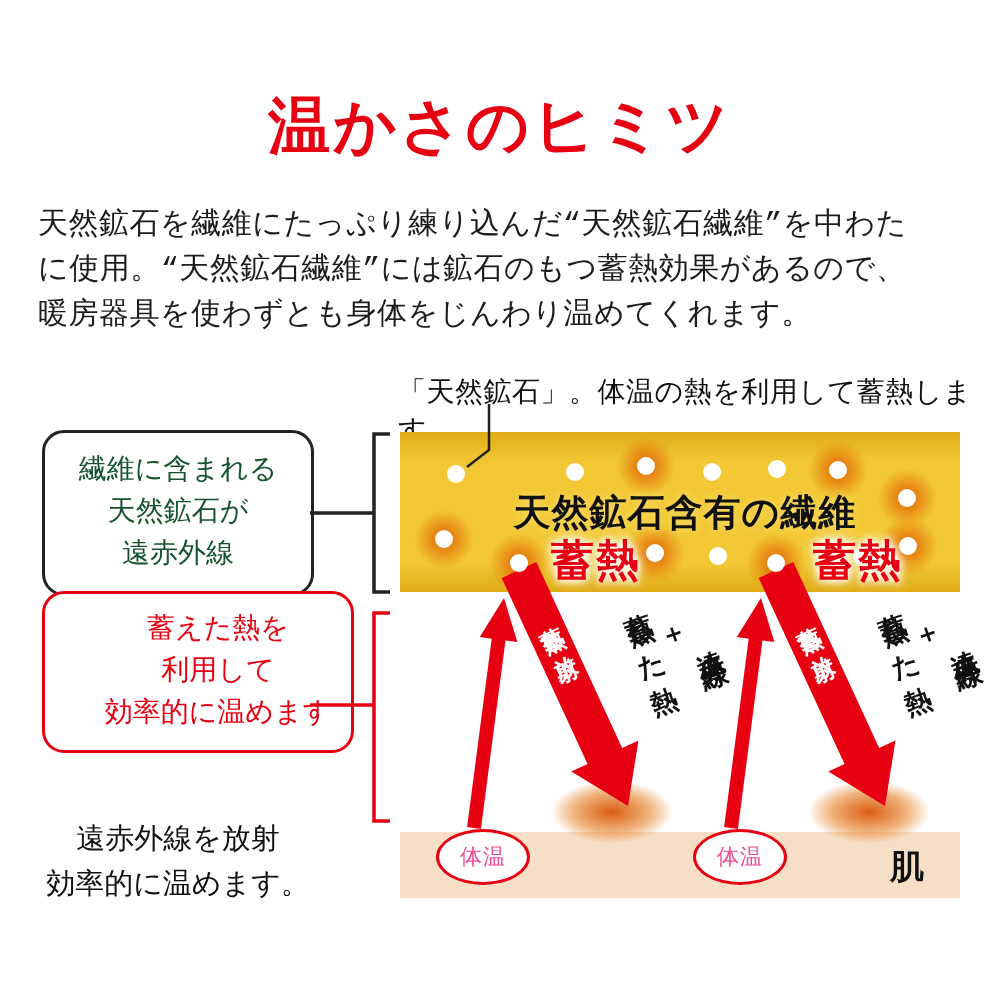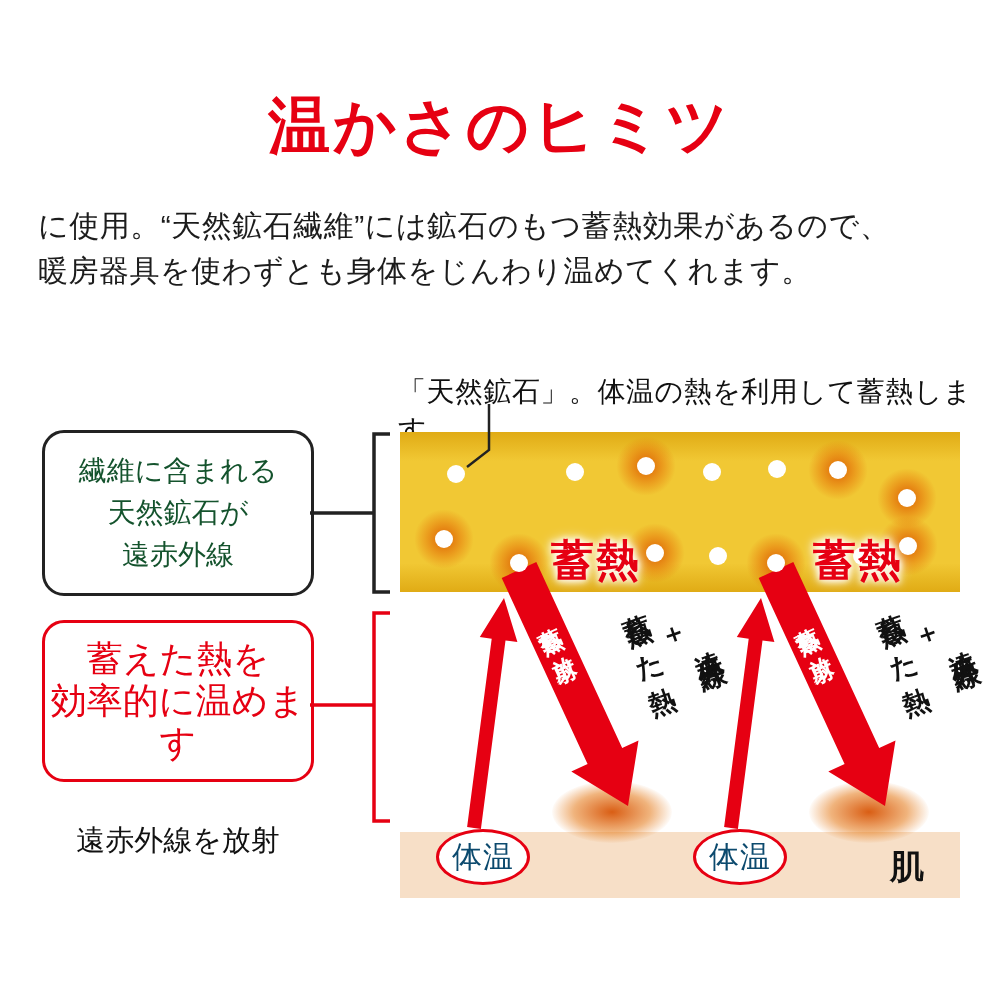--- a/index.html
+++ b/index.html
@@ -1,31 +1,31 @@
 <!DOCTYPE html>
 <html style="--accent-red: #e60012; --fiber-gold: #f1c834; --skin-beige: #f7dfc7; --glow-orange: #dd5a00;"><head>
 <meta charset="utf-8">
 <style>
   html,body{margin:0;padding:0;background:#fff;}
   .canvas{
     position:relative;width:1000px;height:1000px;background:#fff;overflow:hidden;
-    font-family:Liberation Sans, sans-serif;color:#1a1a1a;
+    font-family:Liberation Mono, monospace;color:#1a1a1a;
   }
   .title{
     position:absolute;top:84px;left:0;width:100%;text-align:center;
     font-size:62px;font-weight:bold;letter-spacing:3px;color:var(--accent-red,#e60012);
   }
   .intro{position:absolute;top:203px;left:38px;width:930px;font-size:30px;line-height:45px;letter-spacing:.5px;color:#1c1c1c;}
   .callout{position:absolute;top:373px;left:398px;font-size:28px;letter-spacing:.5px;color:#111;}
 
   
   .box{position:absolute;left:42px;width:266px;background:#fff;border-radius:22px;
        display:flex;flex-direction:column;justify-content:center;text-align:center;}
   .box-store{top:430px;height:160px;border:3.5px solid #222;font-size:28px;line-height:42px;color:#14532d;}
-  .box-radiate{top:620px;height:156px;border:3.5px solid var(--accent-red,#e60012);font-size:36px;line-height:42px;color:var(--accent-red,#e60012);}
+  .box-radiate{top:591px;height:156px;border:3.5px solid var(--accent-red,#e60012);font-size:28px;line-height:42px;color:var(--accent-red,#e60012);padding-left:40px;}
   .note{position:absolute;left:28px;top:818px;width:300px;text-align:center;font-size:29px;line-height:45px;color:#111;}
 
   
   .fiber-band{position:absolute;left:400px;top:432px;width:560px;height:160px;
     background:linear-gradient(180deg,#e0ab15 0%,#f1c834 18%,#f1c834 82%,#e0ab15 100%);}
   .dot{position:absolute;width:18px;height:18px;border-radius:50%;background:#fff;z-index:1;}
   .dot-glow{position:absolute;width:60px;height:60px;border-radius:50%;z-index:0;
     background:radial-gradient(circle,rgba(220,90,0,.92) 0%,rgba(230,120,10,.5) 42%,rgba(235,150,40,0) 70%);}
   .fiber-label{position:absolute;left:10px;right:0;top:56px;text-align:center;z-index:2;
     font-size:37px;font-weight:bold;color:#111;letter-spacing:1px;
@@ -50,52 +50,56 @@
   .tilt-group{position:absolute;width:130px;height:250px;transform:rotate(-19deg);transform-origin:0 0;}
   .tilt-group .col-a{position:absolute;left:0;top:0;font-size:27px;}
   .tilt-group .plus{position:absolute;left:34px;top:34px;font-size:26px;font-weight:bold;color:#111;}
   .tilt-group .col-b{position:absolute;left:56px;top:58px;font-size:27px;}
   .arrow-text{position:absolute;transform:rotate(-25deg);transform-origin:0 0;
     font-size:23px;color:#fff;letter-spacing:2px;}
 
   
   .oval{position:absolute;width:88px;height:50px;background:#fff;border:3.5px solid var(--accent-red,#e60012);
     border-radius:50%;display:flex;align-items:center;justify-content:center;
-    font-size:30px;color:#0c4a6e;letter-spacing:1px;}
+    font-size:22px;color:#ec4899;letter-spacing:1px;}
 </style>
 </head>
 <body>
 
 <div class="canvas">
 
   <div class="title">温かさのヒミツ</div>
 
   <div class="intro">
+    <div>天然鉱石を繊維にたっぷり練り込んだ“天然鉱石繊維”を中わた</div>
     <div>に使用。“天然鉱石繊維”には鉱石のもつ蓄熱効果があるので、</div>
     <div>暖房器具を使わずとも身体をじんわり温めてくれます。</div>
   </div>
 
   <div class="callout">「天然鉱石」。体温の熱を利用して蓄熱します。</div>
 
   <div class="box box-store">
     <div>繊維に含まれる</div>
     <div>天然鉱石が</div>
     <div>遠赤外線</div>
   </div>
 
   <div class="box box-radiate">
     <div>蓄えた熱を</div>
+    <div>利用して</div>
     <div>効率的に温めます</div>
   </div>
 
   <div class="note">
     <div>遠赤外線を放射</div>
+    <div>効率的に温めます。</div>
   </div>
 
   <div class="fiber-band">
+    <div class="fiber-label">天然鉱石含有の繊維</div>
     <div class="storage storage-1">蓄熱</div>
     <div class="storage storage-2">蓄熱</div>
   <div class="dot" style="left: 47px; top: 33px;"></div>
       <div class="dot" style="left: 166px; top: 31px;"></div>
       <div class="dot-glow" style="left: 216px; top: 4px;"></div>
       <div class="dot" style="left: 237px; top: 25px;"></div>
       <div class="dot" style="left: 303px; top: 31px;"></div>
       <div class="dot" style="left: 368px; top: 28px;"></div>
       <div class="dot-glow" style="left: 408px; top: 8px;"></div>
       <div class="dot" style="left: 429px; top: 29px;"></div>

